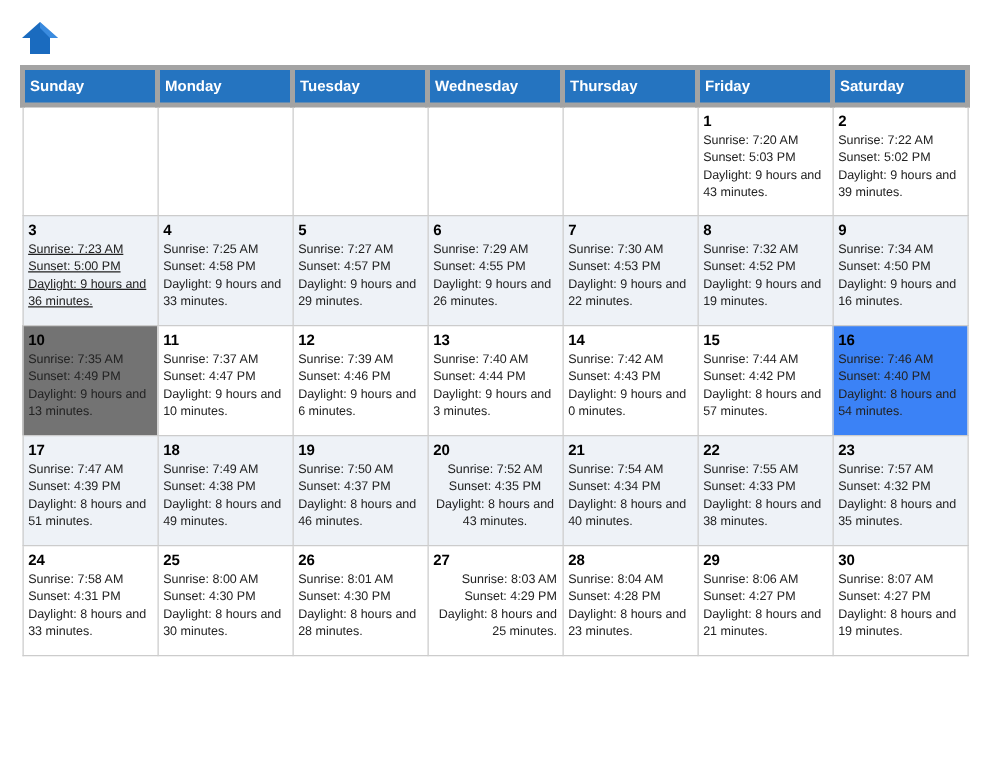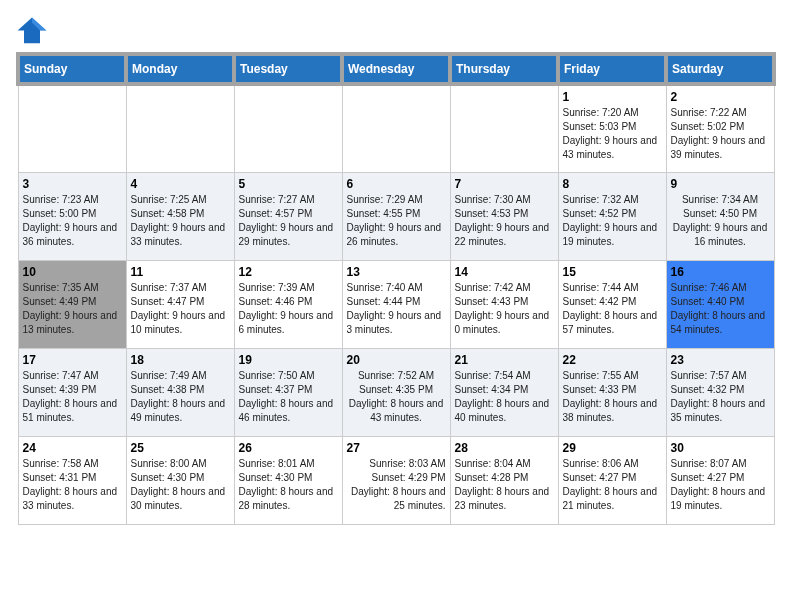--- a/index.html
+++ b/index.html
@@ -130,21 +130,21 @@
         <td style="background: rgb(255, 255, 255);">
           <div class="day-num">2</div>
           <div class="day-info" style="white-space: pre-line;">Sunrise: 7:22 AM
 Sunset: 5:02 PM
 Daylight: 9 hours and 39 minutes.</div>
         </td>
       </tr>
       <tr>
         <td style="background: rgb(238, 242, 247);">
           <div class="day-num">3</div>
-          <div class="day-info" style="white-space: pre-line;">Sunrise: 7:23 AM
+          <div class="day-info" style="white-space: pre-line; text-decoration: underline;">Sunrise: 7:23 AM
 Sunset: 5:00 PM
 Daylight: 9 hours and 36 minutes.</div>
         </td>
         <td style="background: rgb(238, 242, 247);">
           <div class="day-num">4</div>
           <div class="day-info" style="white-space: pre-line;">Sunrise: 7:25 AM
 Sunset: 4:58 PM
 Daylight: 9 hours and 33 minutes.</div>
         </td>
         <td style="background: rgb(238, 242, 247);">
@@ -166,27 +166,27 @@
 Daylight: 9 hours and 22 minutes.</div>
         </td>
         <td style="background: rgb(238, 242, 247);">
           <div class="day-num">8</div>
           <div class="day-info" style="white-space: pre-line;">Sunrise: 7:32 AM
 Sunset: 4:52 PM
 Daylight: 9 hours and 19 minutes.</div>
         </td>
         <td style="background: rgb(238, 242, 247);">
           <div class="day-num">9</div>
-          <div class="day-info" style="white-space: pre-line; text-align: center;">Sunrise: 7:34 AM
+          <div class="day-info" style="white-space: pre-line;">Sunrise: 7:34 AM
 Sunset: 4:50 PM
 Daylight: 9 hours and 16 minutes.</div>
         </td>
       </tr>
       <tr>
-        <td style="background: #a3a3a3;">
+        <td style="background: #737373;">
           <div class="day-num">10</div>
           <div class="day-info" style="white-space: pre-line;">Sunrise: 7:35 AM
 Sunset: 4:49 PM
 Daylight: 9 hours and 13 minutes.</div>
         </td>
         <td style="background: rgb(255, 255, 255);">
           <div class="day-num">11</div>
           <div class="day-info" style="white-space: pre-line;">Sunrise: 7:37 AM
 Sunset: 4:47 PM
 Daylight: 9 hours and 10 minutes.</div>

